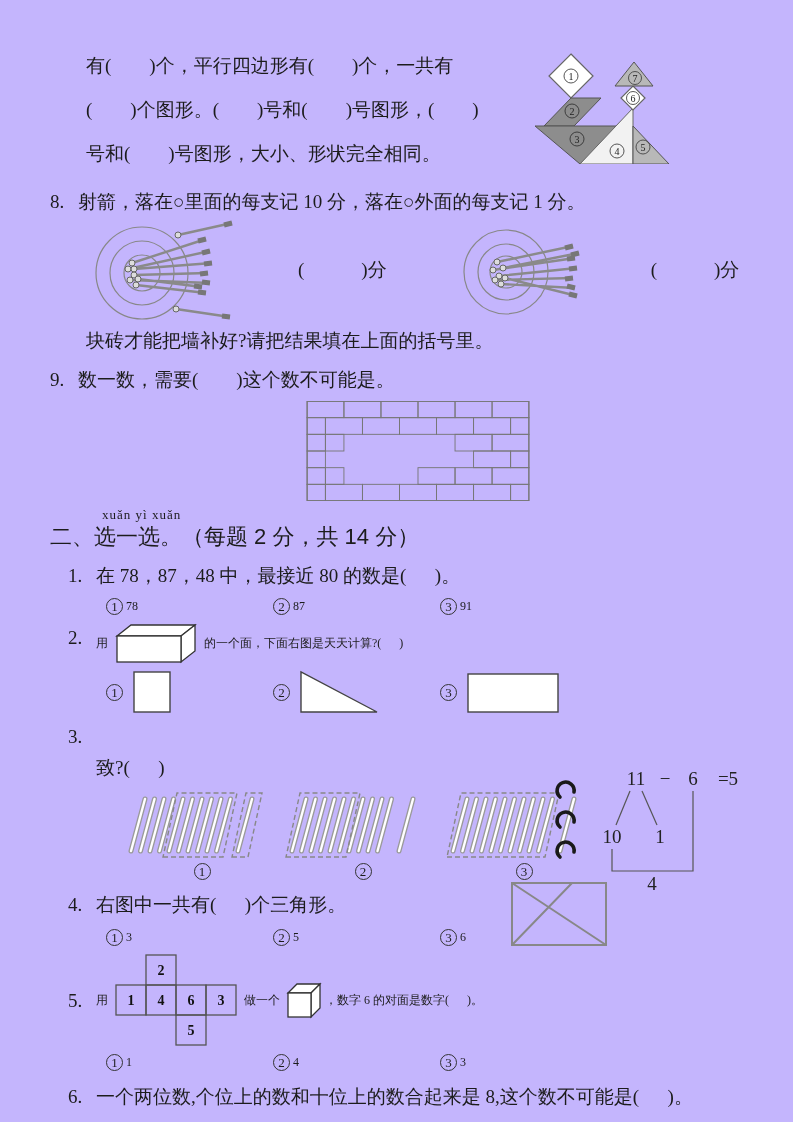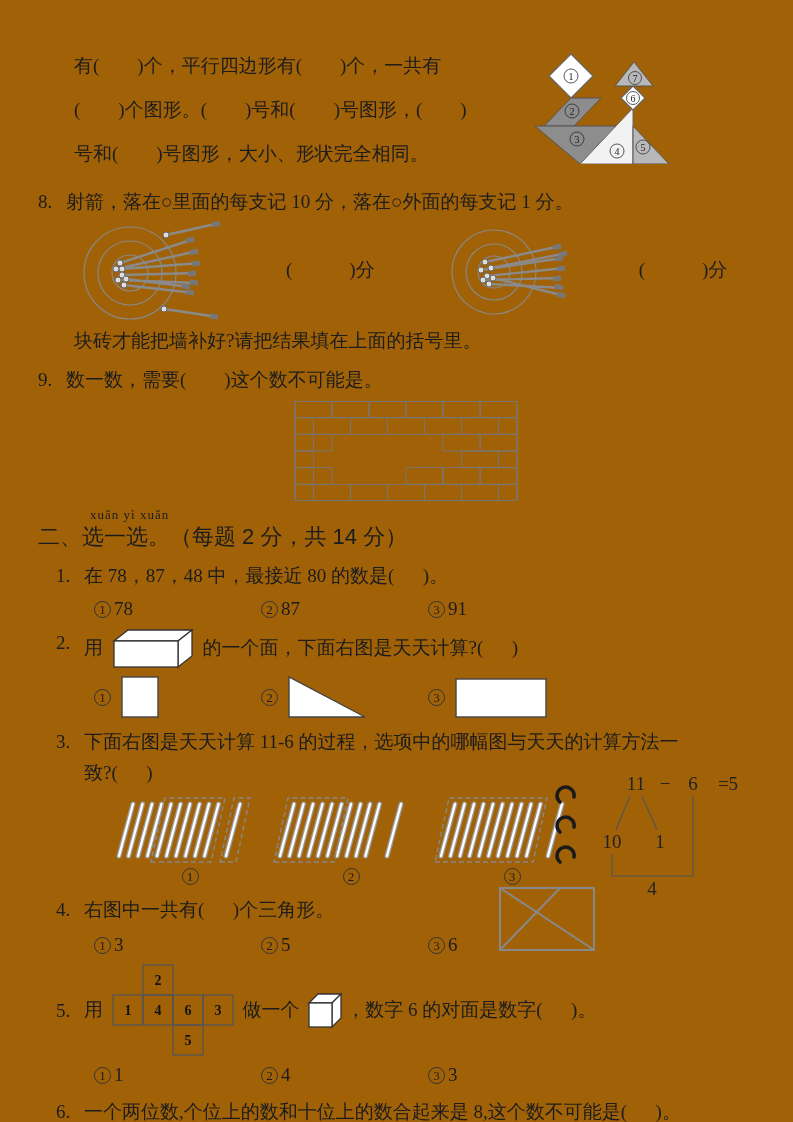--- a/index.html
+++ b/index.html
@@ -1,21 +1,21 @@
 <!DOCTYPE html>
 <html><head>
 <meta charset="utf-8">
 <style>
   html,body{margin:0;padding:0;background:#e8e8e8;}
   .page{
-    position:relative;width:793px;height:1122px;margin:0 auto;background:#a16207;
-    box-sizing:border-box;padding:44px 34px 0 38px;overflow:hidden;
+    position:relative;width:793px;height:1122px;margin:0 auto;background:#c4b5fd;
+    box-sizing:border-box;padding:44px 34px 0 50px;overflow:hidden;
     font-family:"Liberation Serif","DejaVu Serif",serif;color:#1c1c1c;
   }
-  .t{white-space:pre-wrap;font-size:19px;}
+  .t{white-space:pre-wrap;font-size:12px;}
   .line{white-space:pre-wrap;font-size:19px;line-height:31px;}
   .q7text .line{line-height:44px;}
   .qrow{display:flex;align-items:flex-start;}
   .qnum{flex:none;width:28px;font-size:19px;line-height:31px;}
   .sub{margin-left:18px;}
   .circ{
     display:inline-block;flex:none;width:17px;height:17px;border:1.2px solid #333;border-radius:50%;
     text-align:center;line-height:16px;font-size:13px;box-sizing:border-box;margin-right:3px;
   }
   .optrow{display:flex;margin-left:38px;align-items:center;}
@@ -216,21 +216,20 @@
         <svg width="94" height="44" viewBox="0 0 94 44" style="margin-left:6px;">
             <rect x="2" y="4" width="90" height="38" fill="#fff" stroke="#444" stroke-width="1.4"></rect>
           </svg>
       </span>
     </div>
   </div>
 
   <div class="sub relwrap" style="margin-top:7px;">
     <div class="qrow">
       <span class="qnum">3.</span>
-      <span class="line">下面右图是天天计算 11-6 的过程，选项中的哪幅图与天天的计算方法一</span>
     </div>
     <div class="line" style="margin-left:28px;">致?(      )</div>
 
     <svg width="205" height="132" viewBox="0 0 205 132" style="position:absolute;top:40px;right:0;">
       <g stroke="#1a1a1a" stroke-width="3.6" fill="none" stroke-linecap="round">
         <path d="M6 36 A 8.5 8.5 0 1 1 20 31"></path>
         <path d="M6 66 A 8.5 8.5 0 1 1 20 61"></path>
         <path d="M6 96 A 8.5 8.5 0 1 1 20 91"></path>
       </g>
       <g font-size="19" fill="#222" text-anchor="middle">

